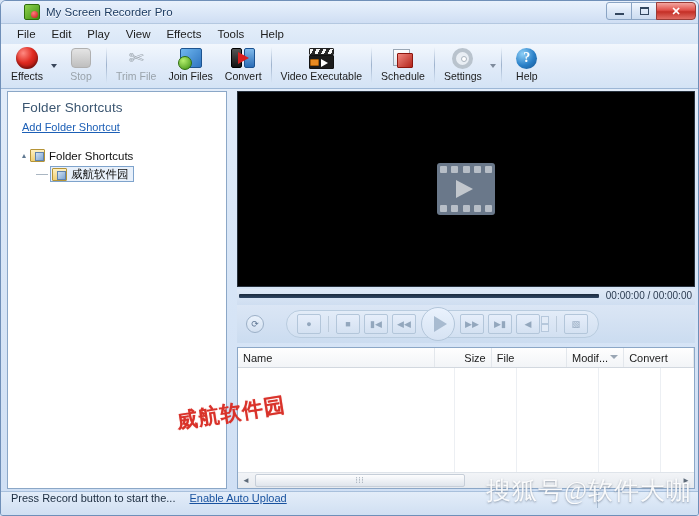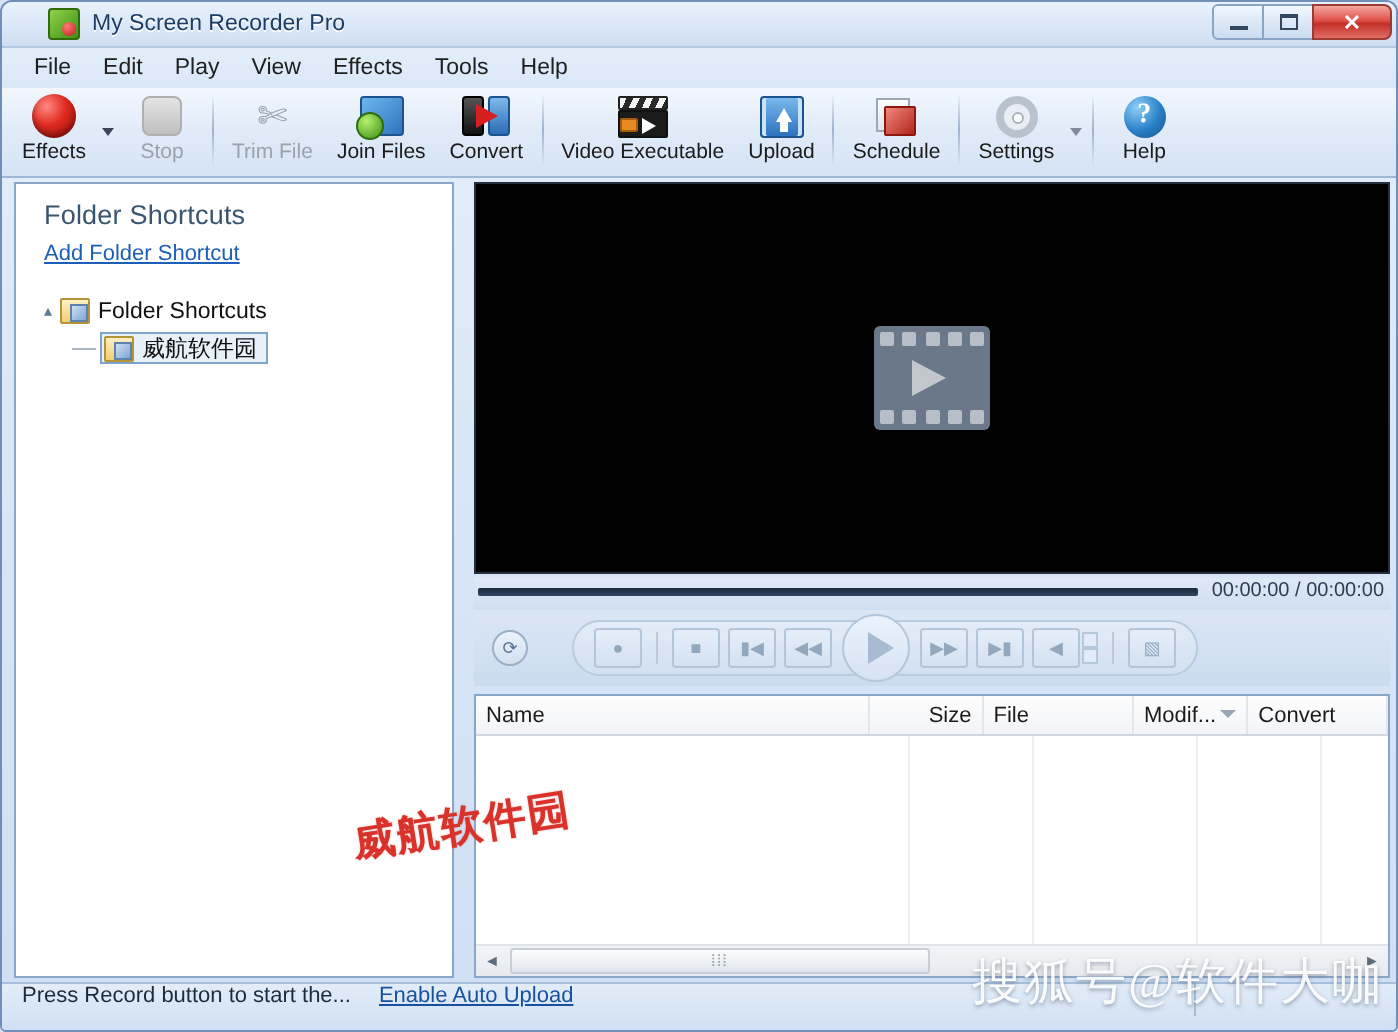--- a/index.html
+++ b/index.html
@@ -506,26 +506,20 @@
         <div class="ico-vexe">
             <span class="clap"></span>
             <span class="body"></span>
             <span class="exe"></span>
             <span class="tri"></span>
           </div>
       </div>
       <div class="tb-lbl">Video Executable</div>
     </div>
 
-    <div class="tb-btn">
-      <div class="tb-ico">
-          <div class="ico-upload"></div>
-        </div>
-      <div class="tb-lbl">Upload</div>
-    </div>
 
     <div class="tb-sep"></div>
 
     <div class="tb-btn">
       <div class="tb-ico">
         <div class="ico-sched">
             <span class="pg"></span>
             <span class="bk"></span>
           </div>
       </div>

